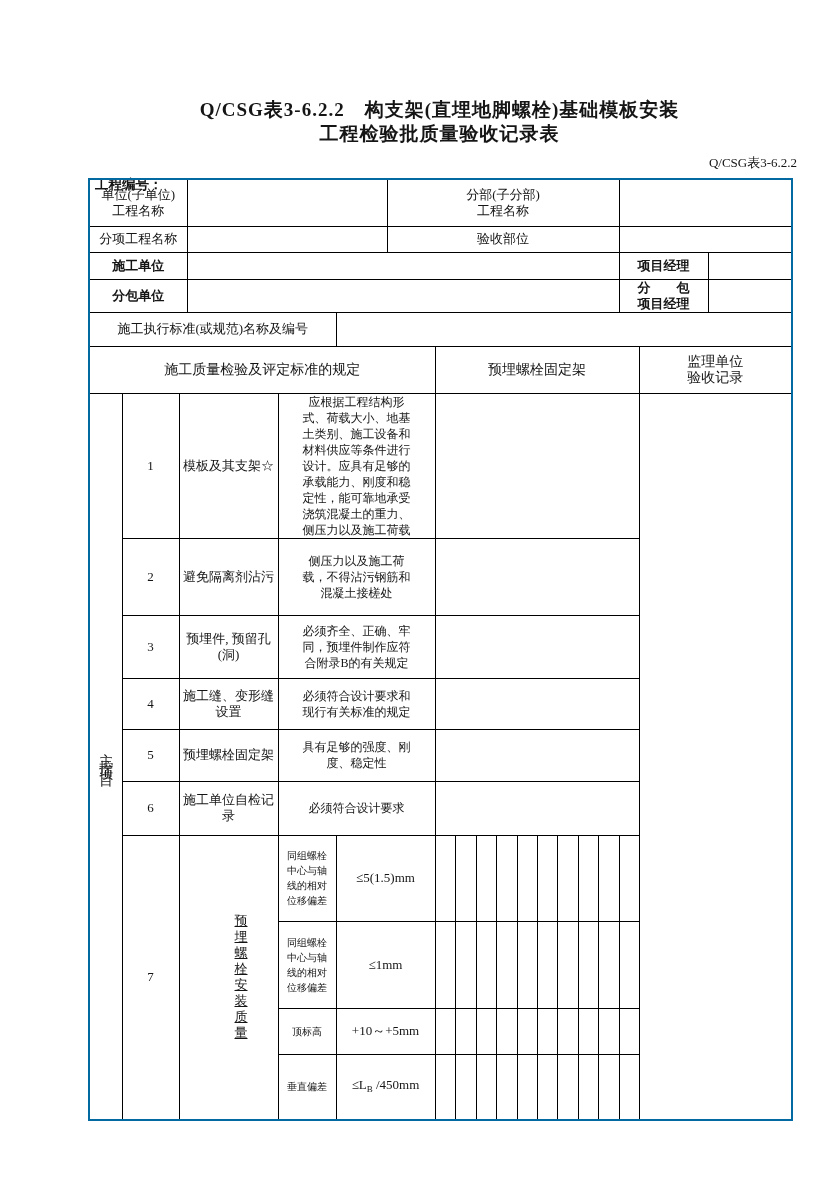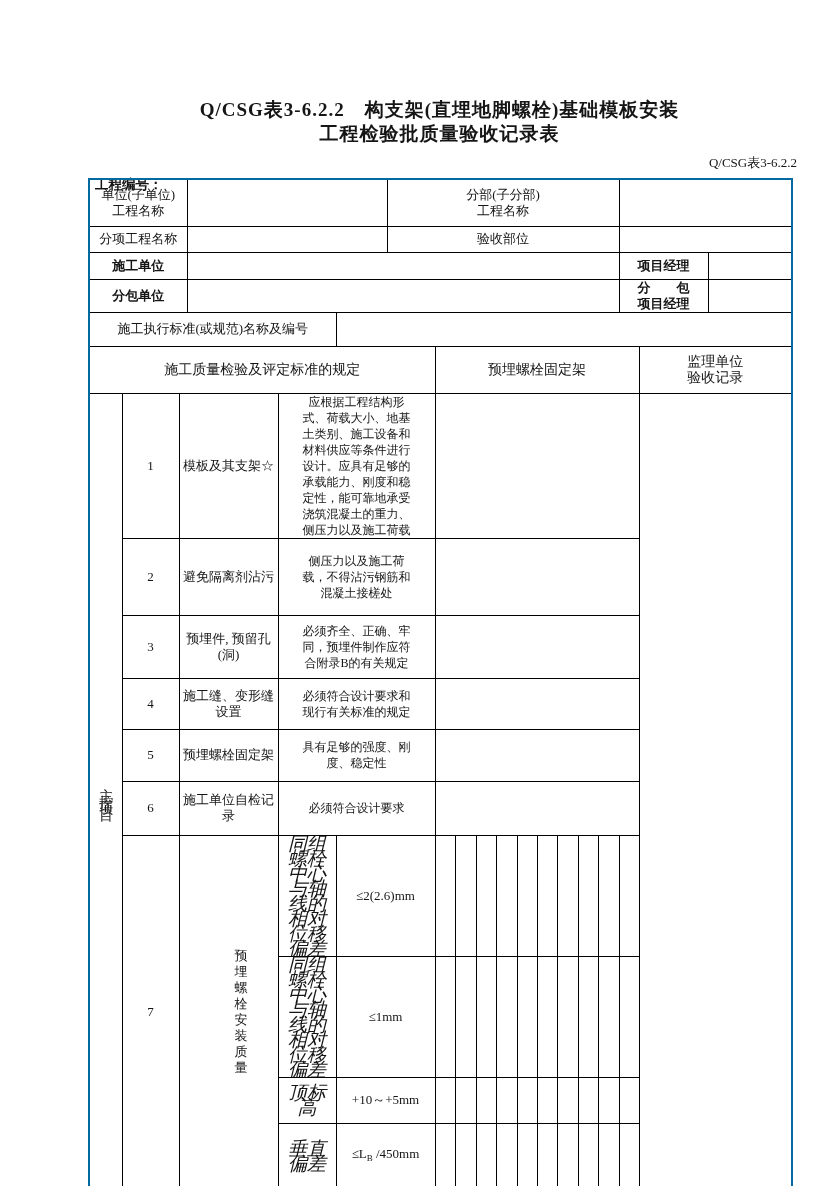--- a/index.html
+++ b/index.html
@@ -24,22 +24,22 @@
   td.blank{padding:0;}
   .pre{white-space:pre-line;}
   td.spec{font-size:12px;line-height:16px;padding:0 21px;}
   td.hdr{font-size:14px;}
   td.stdlab{font-size:13px;}
   td.vert-section{padding:0;}
   .vtext{
     writing-mode:vertical-rl;text-orientation:upright;margin:0 auto;
     font-size:14px;letter-spacing:7px;line-height:30px;
   }
-  td.name7{padding:0 55px;}
-  td.sublab{padding:0 6px;font-size:19px;line-height:15px;font-style:italic;}
+  td.name7{padding:0 55px;text-decoration:underline;}
+  td.sublab{padding:8px 6px;font-size:10px;line-height:15px;}
   td.tol{font-size:13px;}
   .sub{font-size:9px;vertical-align:-3px;}
   
   tr.h47{height:47px;} tr.h26{height:26px;margin-top:24px;} tr.h27{height:27px;font-weight:bold;} tr.h33{height:33px;font-weight:bold;}
   tr.h34{height:34px;} tr.h132{height:132px;} tr.h77{height:77px;} tr.h63{height:63px;}
   tr.h51{height:51px;} tr.h52{height:52px;} tr.h54{height:54px;} tr.h86{height:86px;}
   tr.h87{height:87px;} tr.h46{height:46px;} tr.h66{height:66px;}
 </style>
 </head>
 <body>
@@ -164,21 +164,21 @@
     <td>6</td>
     <td colspan="2">施工单位自检记录</td>
     <td colspan="3" class="spec">必须符合设计要求</td>
     <td colspan="10" class="blank"></td>
   </tr>
 
   <tr class="h86">
     <td rowspan="4">7</td>
     <td rowspan="4" colspan="2" class="name7">预埋螺栓安装质量</td>
     <td class="sublab">同组螺栓中心与轴线的相对位移偏差</td>
-    <td colspan="2" class="tol">≤2(2.6)mm</td>
+    <td colspan="2" class="tol">≤5(1.5)mm</td>
     <td class="blank"></td>
           <td class="blank"></td>
     <td class="blank"></td>
           <td class="blank"></td>
     <td class="blank"></td>
           <td class="blank"></td>
     <td class="blank"></td>
           <td class="blank"></td>
     <td class="blank"></td>
           <td class="blank"></td>

